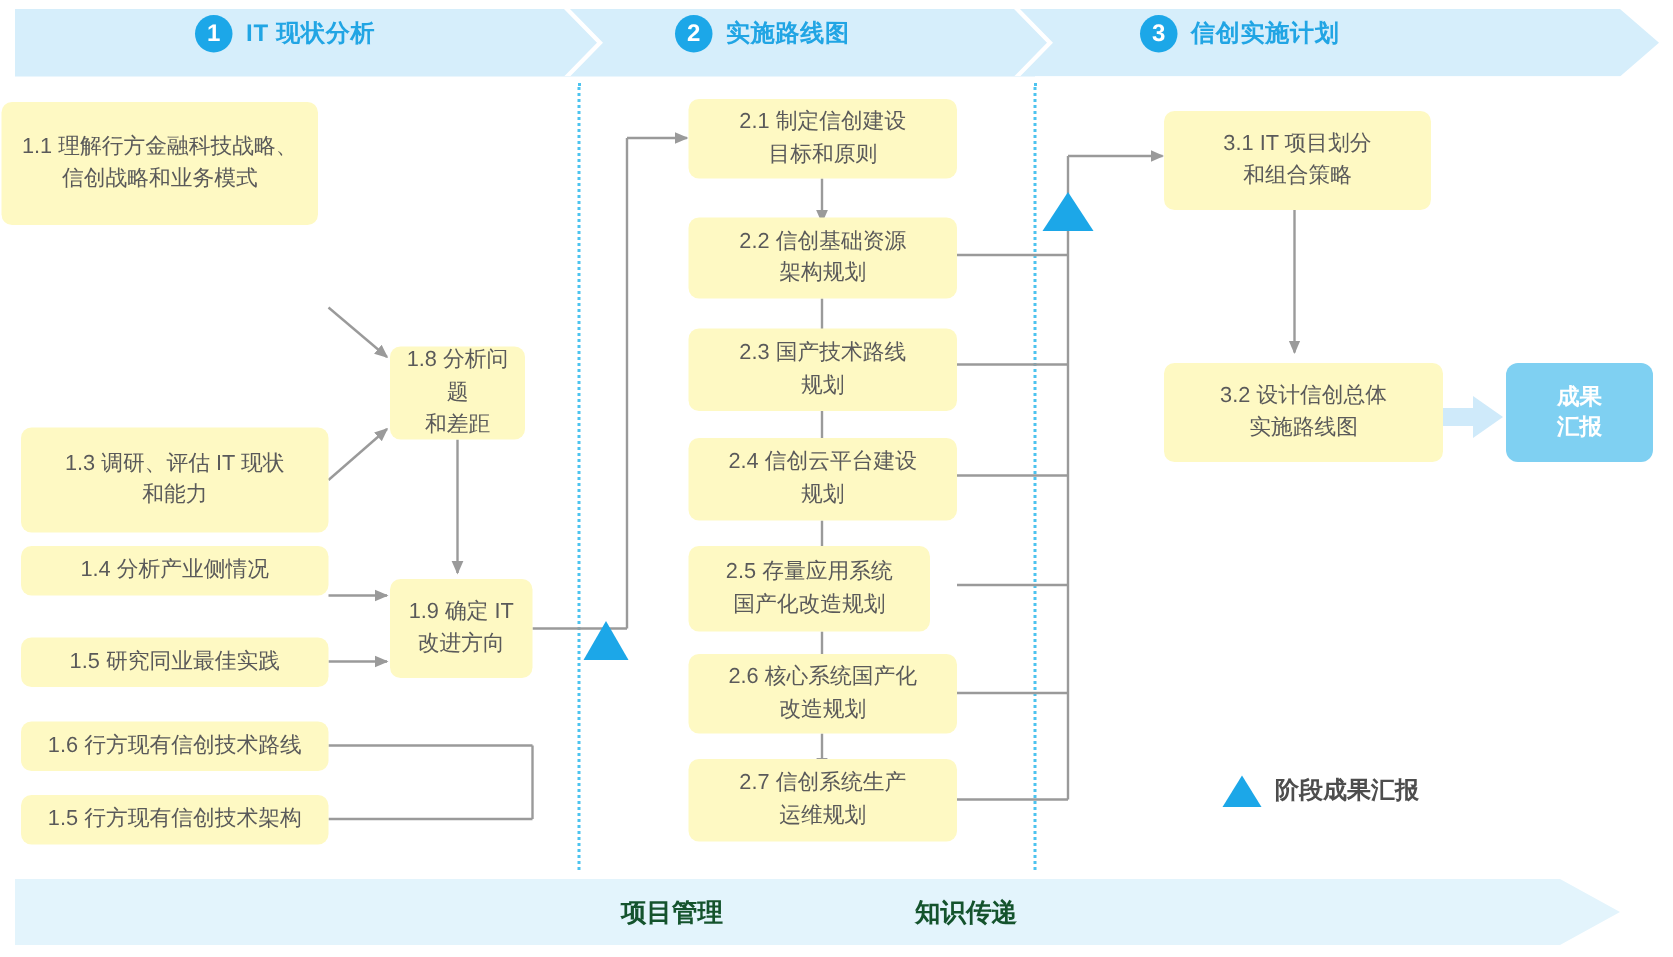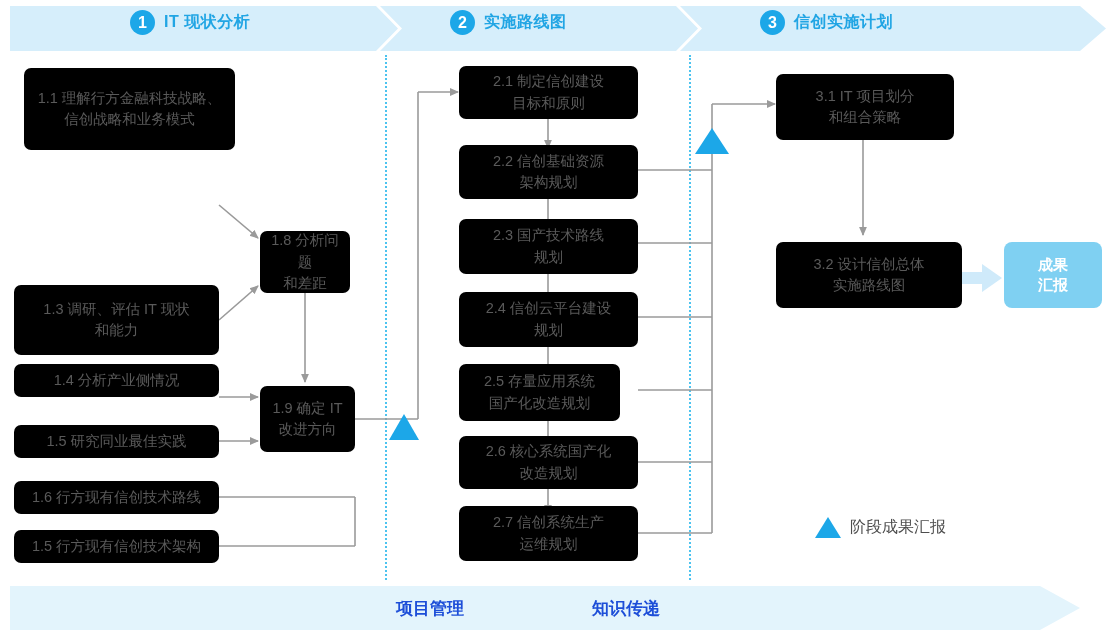--- a/index.html
+++ b/index.html
@@ -27,46 +27,46 @@
   .num-circle{width:25px;height:25px;border-radius:50%;background:#1ca7e8;
               color:#fff;font-size:16px;font-weight:bold;line-height:25px;
               text-align:center;display:inline-block;}
   .phase-title{color:#21a5e4;font-size:16px;font-weight:bold;letter-spacing:.5px;}
 
   
   .vdot{position:absolute;width:0;top:55px;height:525px;
         border-left:2px dotted #4cc3ef;}
 
   
-  .box{position:absolute;background:#000000;border-radius:7px;color:#5a5a5a;
+  .box{position:absolute;background:#fef9c3;border-radius:7px;color:#5a5a5a;
        font-size:14.5px;line-height:1.45;display:flex;align-items:center;
        justify-content:center;text-align:center;padding:4px 8px;
        box-sizing:border-box;}
   .box span{display:block;}
 
   
   .result-pill{position:absolute;background:#7fd0f2;border-radius:8px;color:#ffffff;
        font-size:15px;font-weight:bold;line-height:1.35;display:flex;
        align-items:center;justify-content:center;text-align:center;}
 
   
   #wires{position:absolute;left:0;top:0;width:1115px;height:638px;}
 
   
   .legend{position:absolute;left:815px;top:517px;display:flex;align-items:center;gap:9px;}
   .legend-tri{width:0;height:0;border-left:13px solid transparent;
               border-right:13px solid transparent;border-bottom:21px solid #1ca7e8;}
-  .legend-text{font-size:16px;font-weight:normal;color:#4d4d4d;}
+  .legend-text{font-size:16px;font-weight:bold;color:#4d4d4d;}
 
   
   .footer-band{position:absolute;left:10px;top:586px;width:1070px;height:44px;
       background:#e3f4fc;
       clip-path:polygon(0 0, calc(100% - 40px) 0, 100% 50%, calc(100% - 40px) 100%, 0 100%);}
   .footer-label{position:absolute;top:586px;height:44px;display:flex;align-items:center;
-      color:#1d4ed8;font-size:17px;font-weight:bold;}
+      color:#14532d;font-size:17px;font-weight:bold;margin-left:18px;}
   .fl1{left:396px;}
   .fl2{left:592px;}
 </style>
 </head>
 <body>
 
 <div id="stage">
 
   <div class="phase-band">
     <div class="phase-seg seg1"></div>
@@ -136,21 +136,21 @@
 
       <line x1="863" y1="140" x2="863" y2="235" marker-end="url(#ah)"></line>
     </g>
 
     <path d="M955,272 L982,272 L982,264 L1002,278 L982,292 L982,284 L955,284 z" fill="#cfeafa"></path>
 
     <polygon points="404,414 419,440 389,440" fill="#1ca7e8"></polygon>
     <polygon points="712,128 729,154 695,154" fill="#1ca7e8"></polygon>
   </svg>
 
-  <div class="box" style="left:24px;top:68px;width:211px;height:82px">
+  <div class="box" style="left:1px;top:68px;width:211px;height:82px">
     <span>1.1 理解行方金融科技战略、<br>信创战略和业务模式</span>
     </div>
   <div class="box" style="left:14px;top:285px;width:205px;height:70px">
     <span>1.3 调研、评估 IT 现状<br>和能力</span>
     </div>
   <div class="box" style="left:14px;top:364px;width:205px;height:33px">
     <span>1.4 分析产业侧情况</span>
     </div>
   <div class="box" style="left:14px;top:425px;width:205px;height:33px">
     <span>1.5 研究同业最佳实践</span>

